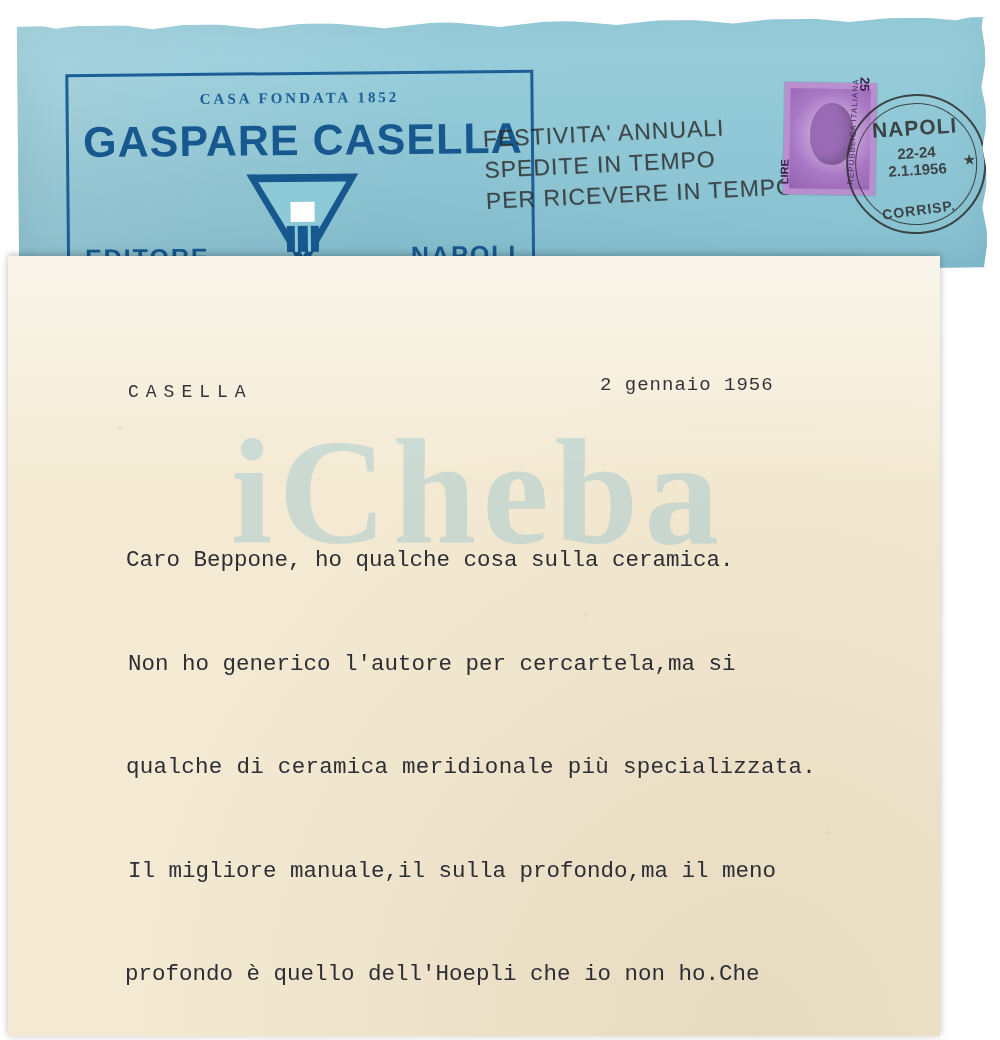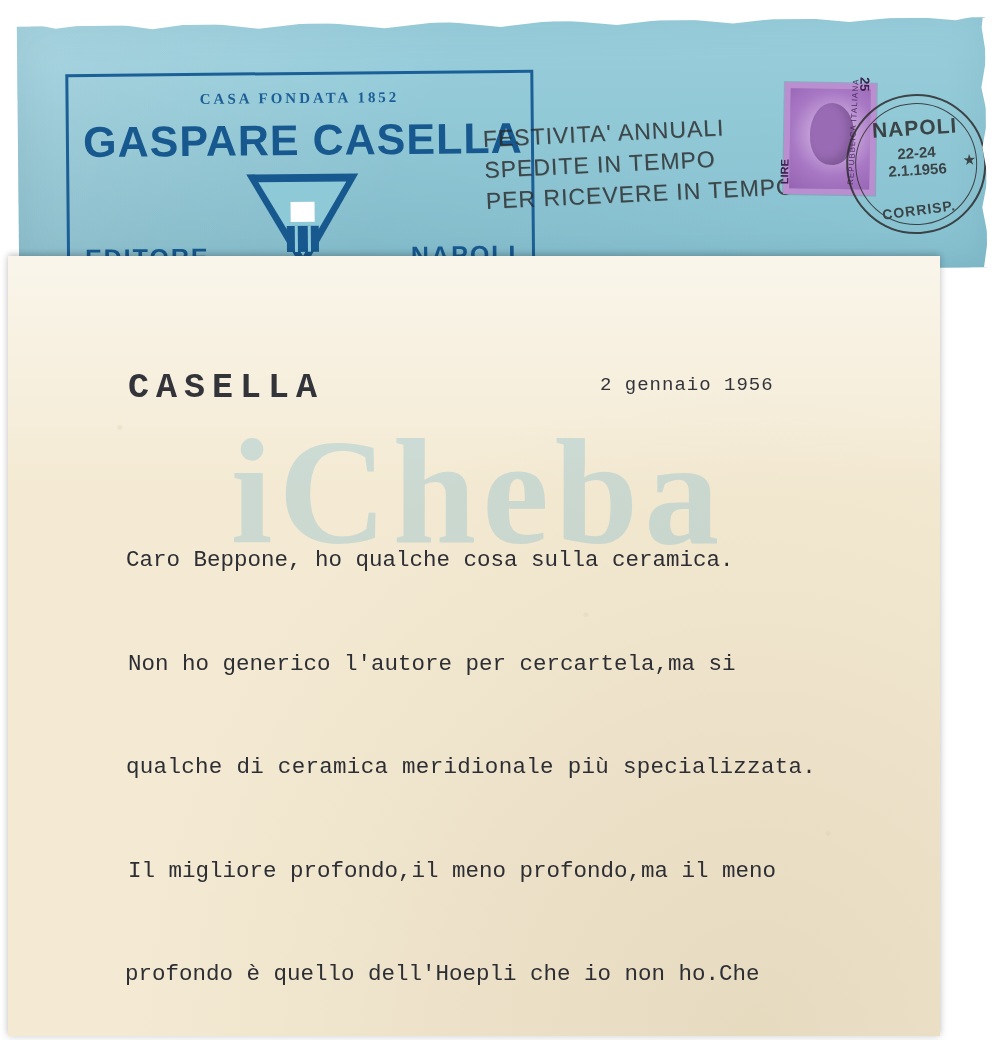--- a/index.html
+++ b/index.html
@@ -317,26 +317,25 @@
     color: rgba(110,180,205,0.30);
     letter-spacing: 6px;
     font-family: "Liberation Serif", serif;
     pointer-events: none;
     user-select: none;
   }
 
   #letter-head {
     position: absolute;
     left: 120px;
-    top: 112px;
+    top: 126px;
     font-family: "Liberation Mono", monospace;
-    font-size: 35px;
+    font-size: 18px;
     letter-spacing: 7px;
     color: #32343a;
-    font-weight: bold;
   }
   #letter-date {
     position: absolute;
     left: 592px;
     top: 118px;
     font-family: "Liberation Mono", monospace;
     font-size: 19px;
     letter-spacing: 1px;
     color: #32343a;
   }
@@ -414,21 +413,21 @@
   <div id="letter-grain"></div>
   <div id="watermark">iCheba</div>
 
   <div id="letter-head">CASELLA</div>
   <div id="letter-date">2 gennaio 1956</div>
 
   <div id="letter-body">
     <span class="l">Caro Beppone, ho qualche cosa sulla ceramica.</span>
     <span class="l">Non ho generico l'autore per cercartela,ma si</span>
     <span class="l">qualche di ceramica meridionale più specializzata.</span>
-    <span class="l">Il migliore profondo,il meno profondo,ma il meno</span>
+    <span class="l">Il migliore manuale,il sulla profondo,ma il meno</span>
     <span class="l">profondo è quello dell'Hoepli che io non ho.Che</span>
     
     
     
     
     
     
     
     
     

